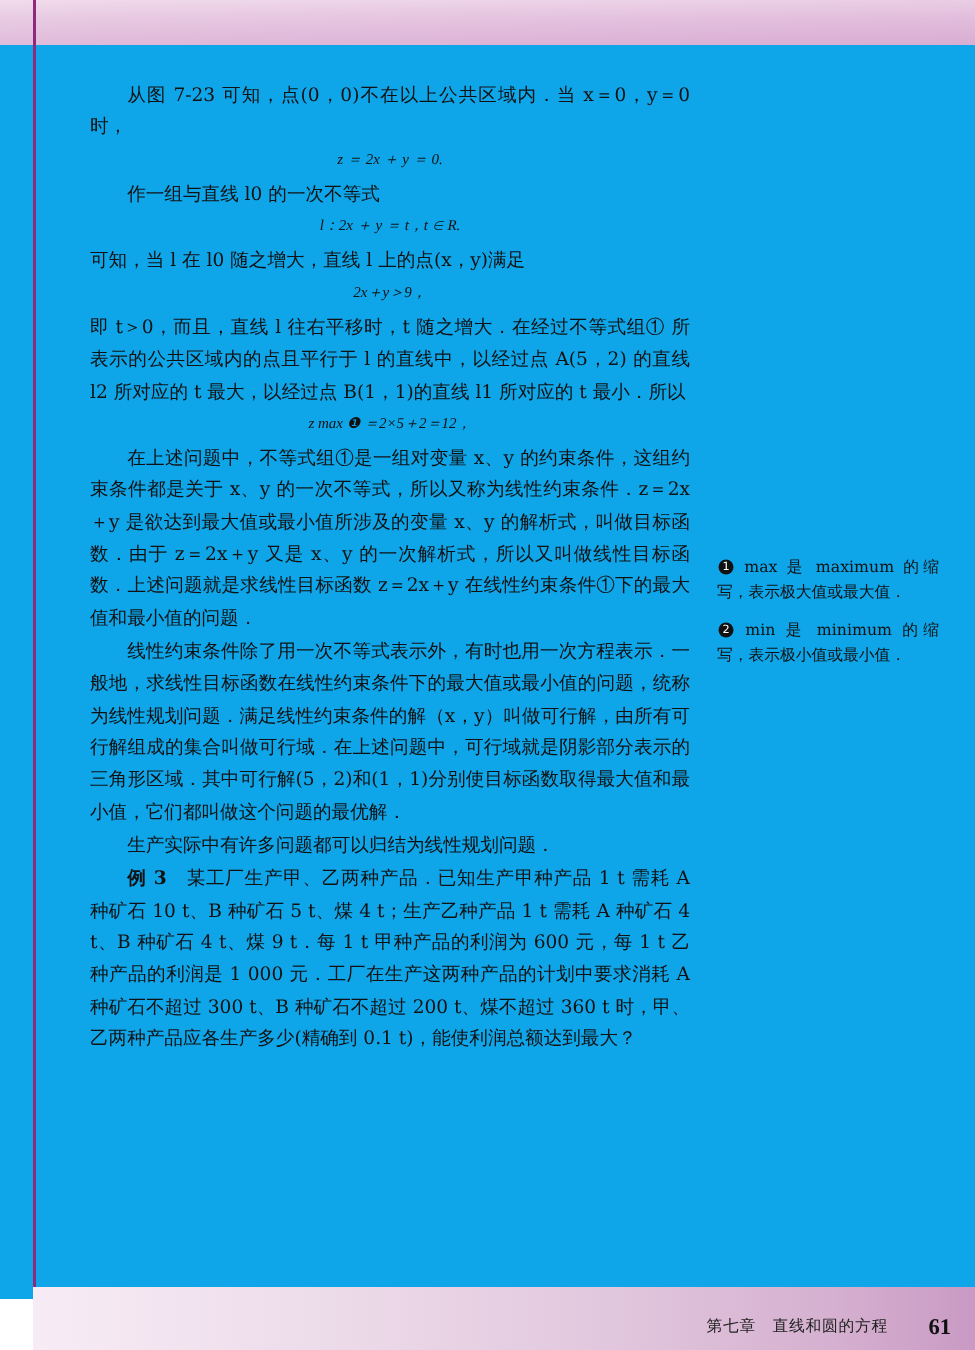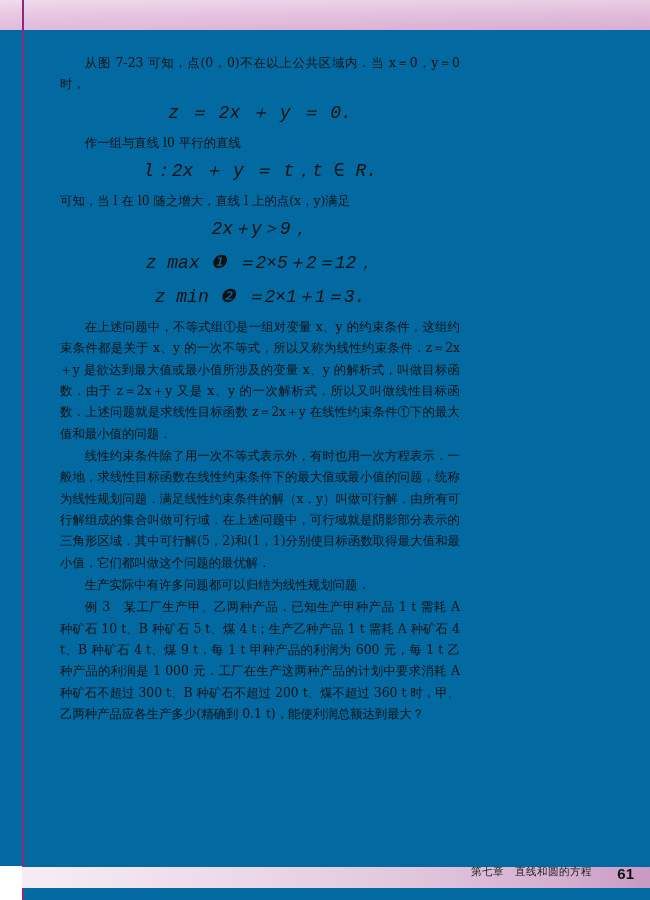--- a/index.html
+++ b/index.html
@@ -10,21 +10,21 @@
     width: 650px;
     height: 900px;
     background: #ffffff;
     font-family: "DejaVu Serif", "Liberation Serif", serif;
     overflow: hidden;
   }
   .page {
     position: relative;
     width: 650px;
     height: 900px;
-    background: #0369a1;
+    background: #0ea5e9;
     box-sizing: border-box;
   }
   
   .top-band {
     position: absolute;
     top: 0; left: 0;
     width: 650px;
     height: 30px;
     background: linear-gradient(to right, #ffffff 0%, #f3e0ef 12%, #e8c4e2 35%, #d9a7d4 55%, #c98cc4 75%, #bf7ab9 90%, #b96fb3 100%);
   }
@@ -59,23 +59,23 @@
   .para {
     margin: 0 0 1px 0;
     text-indent: 0;
   }
   .para.indent2 {
     text-indent: 2em;
   }
   .eq {
     text-align: center;
     margin: 3px 0 3px 0;
-    font-family: Liberation Mono, monospace;
+    font-family: Liberation Serif, serif;
     font-style: italic;
-    font-size: 18px;
+    font-size: 10px;
   }
   .circnum {
     display: inline-block;
     width: 11px;
     height: 11px;
     line-height: 11px;
     border-radius: 50%;
     background: #111111;
     color: #ffffff;
     font-size: 8px;
@@ -98,90 +98,100 @@
   .note {
     margin-bottom: 8px;
     text-align: justify;
   }
   .note .circnum {
     width: 10px; height: 10px; line-height: 10px; font-size: 7.5px;
   }
   
   .footer {
     position: absolute;
-    bottom: 12px;
+    bottom: 0;
     left: 22px;
     right: 0;
-    height: 21px;
+    height: 42px;
     background: linear-gradient(to right, #f7ecf5 0%, #eddcea 30%, #e2c8de 60%, #d5b0d0 85%, #c99ac4 100%);
   }
   .footer-text {
     position: absolute;
     right: 58px;
     bottom: 9px;
     font-size: 10.5px;
     color: #222222;
     letter-spacing: 0.5px;
   }
   .footer-page {
     position: absolute;
     right: 16px;
     bottom: 6px;
     font-size: 15px;
     font-weight: bold;
     color: #111111;
-    font-family: Liberation Sans, sans-serif;
+    font-family: Liberation Serif, serif;
   }
   .bottom-strip {
     position: absolute;
     bottom: 0; left: 0;
     width: 22px; height: 34px;
     background: #ffffff;
   }
-  .ex-label { font-weight: normal; }
+  .ex-label { font-weight: bold; }
 </style>
 </head>
 <body>
 
 <div class="page">
 
   <div class="top-band">
     <div class="top-band-inner"></div>
   </div>
   <div class="left-rule"></div>
 
   <div class="content">
 
     <p class="para indent2">从图 7-23 可知，点(0，0)不在以上公共区域内．当 x＝0，y＝0 时，</p>
 
     <div class="eq">z ＝ 2x ＋ y ＝ 0.</div>
 
 
-    <p class="para indent2">作一组与直线 l0 平行的直线</p>
+    <p class="para indent2">作一组与直线 l0 的一次不等式</p>
 
     <div class="eq">l：2x ＋ y ＝ t，t ∈ R.</div>
 
     <p class="para">可知，当 l 在 l0 随之增大，直线 l 上的点(x，y)满足</p>
 
     <div class="eq">2x＋y＞9，</div>
 
+    <p class="para">即 t＞0，而且，直线 l 往右平移时，t 随之增大．在经过不等式组① 所表示的公共区域内的点且平行于 l 的直线中，以经过点 A(5，2) 的直线 l2 所对应的 t 最大，以经过点 B(1，1)的直线 l1 所对应的 t 最小．所以</p>
 
     <div class="eq">z max ❶ ＝2×5＋2＝12，</div>
-    <div class="eq">z min ❷ ＝2×1＋1＝3.</div>
 
     <p class="para indent2">在上述问题中，不等式组①是一组对变量 x、y 的约束条件，这组约束条件都是关于 x、y 的一次不等式，所以又称为线性约束条件．z＝2x＋y 是欲达到最大值或最小值所涉及的变量 x、y 的解析式，叫做目标函数．由于 z＝2x＋y 又是 x、y 的一次解析式，所以又叫做线性目标函数．上述问题就是求线性目标函数 z＝2x＋y 在线性约束条件①下的最大值和最小值的问题．</p>
 
     <p class="para indent2">线性约束条件除了用一次不等式表示外，有时也用一次方程表示．一般地，求线性目标函数在线性约束条件下的最大值或最小值的问题，统称为线性规划问题．满足线性约束条件的解（x，y）叫做可行解，由所有可行解组成的集合叫做可行域．在上述问题中，可行域就是阴影部分表示的三角形区域．其中可行解(5，2)和(1，1)分别使目标函数取得最大值和最小值，它们都叫做这个问题的最优解．</p>
 
     <p class="para indent2">生产实际中有许多问题都可以归结为线性规划问题．</p>
 
     <p class="para indent2"><span class="ex-label">例 3</span>　<span>某工厂生产甲、乙两种产品．已知生产甲种产品 1 t 需耗 A 种矿石 10 t、B 种矿石 5 t、煤 4 t；生产乙种产品 1 t 需耗 A 种矿石 4 t、B 种矿石 4 t、煤 9 t．每 1 t 甲种产品的利润为 600 元，每 1 t 乙种产品的利润是 1 000 元．工厂在生产这两种产品的计划中要求消耗 A 种矿石不超过 300 t、B 种矿石不超过 200 t、煤不超过 360 t 时，甲、乙两种产品应各生产多少(精确到 0.1 t)，能使利润总额达到最大？</span></p>
 
   </div>
 
+  <div class="notes">
+    <div class="note">
+      <span class="circnum">1</span>
+      <span>max 是 maximum 的缩写，表示极大值或最大值．</span>
+    </div>
+    <div class="note">
+      <span class="circnum">2</span>
+      <span>min 是 minimum 的缩写，表示极小值或最小值．</span>
+    </div>
+  </div>
 
   <div class="footer">
     <div class="footer-text">第七章　直线和圆的方程</div>
     <div class="footer-page">61</div>
   </div>
   <div class="bottom-strip"></div>
 
 </div>
 
 </body></html>

